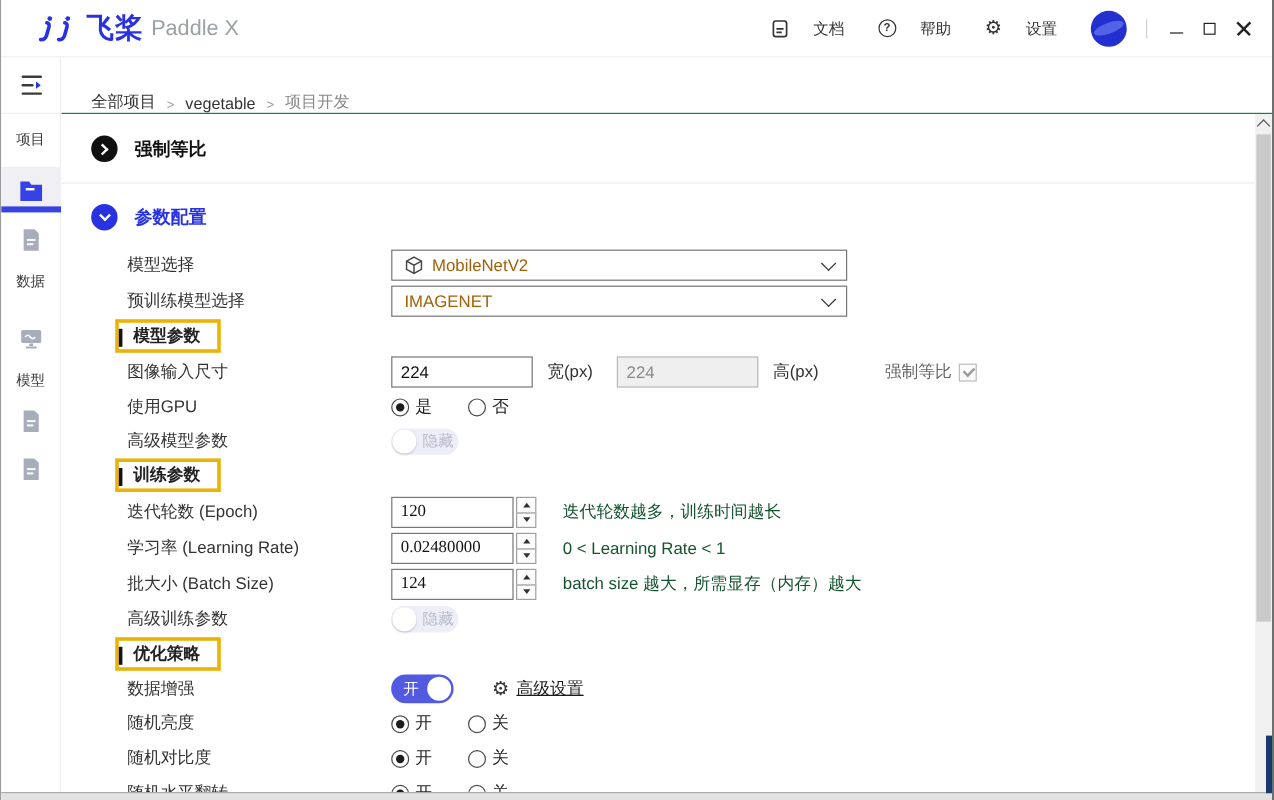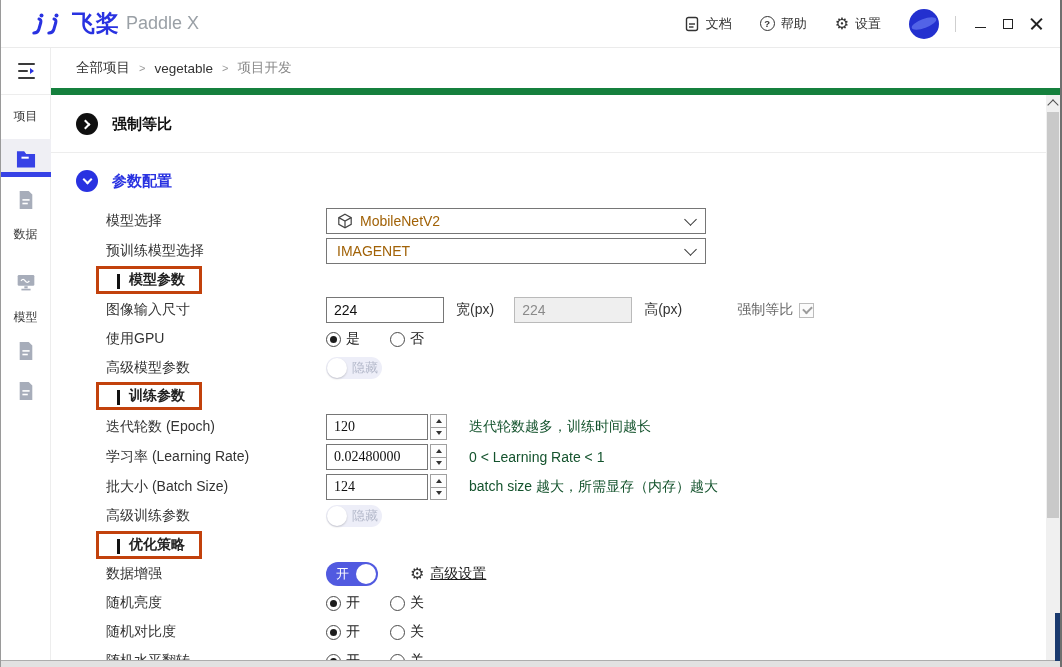--- a/index.html
+++ b/index.html
@@ -5,37 +5,37 @@
   html,body{margin:0;padding:0;background:#fff;}
   body{width:1062px;height:667px;overflow:hidden;font-family:"Liberation Sans","DejaVu Sans",sans-serif;-webkit-font-smoothing:antialiased;}
   .window{position:relative;width:1062px;height:667px;background:#fff;box-sizing:border-box;border-left:1px solid #9a9a9a;border-right:2px solid #6f6f6f;overflow:hidden;}
 
   
   .titlebar{position:absolute;top:0;left:0;right:0;height:48px;display:flex;align-items:center;border-bottom:1px solid #ebebeb;padding:0 10px 0 26px;box-sizing:border-box;background:#fff;}
   .logo{display:flex;align-items:center;}
   .logo-cn{color:#2932e1;font-weight:bold;font-size:23px;margin-left:5px;letter-spacing:1px;}
   .logo-en{color:#9aa0a6;font-size:18px;margin-left:6px;}
   .tb-right{margin-left:auto;display:flex;align-items:center;}
-  .tb-item{display:flex;align-items:center;gap:6px;font-size:13px;color:#333;margin-right:28px;cursor:pointer;}
+  .tb-item{display:flex;align-items:center;gap:20px;font-size:13px;color:#333;margin-right:28px;cursor:pointer;}
   .help-icon{width:15px;height:15px;border:1.3px solid #333;border-radius:50%;display:flex;align-items:center;justify-content:center;box-sizing:border-box;}
   .help-icon::after{content:"?";font-size:9.5px;font-weight:bold;color:#333;}
   .gear-glyph::after{content:"⚙";font-size:16px;color:#333;line-height:1;}
   .avatar{width:30px;height:30px;border-radius:50%;background:#2330cf;position:relative;overflow:hidden;margin-right:16px;cursor:pointer;}
   .avatar::after{content:"";position:absolute;left:2px;top:10px;width:26px;height:9px;background:rgba(130,150,255,.5);border-radius:50%;transform:rotate(-20deg);}
   .win-divider{width:1px;height:16px;background:#cfcfcf;margin-right:10px;}
   .win-btn{width:28px;height:28px;display:flex;align-items:center;justify-content:center;cursor:pointer;}
   .min-glyph{width:11px;height:1.5px;background:#222;margin-top:8px;}
   .max-glyph{width:10px;height:10px;border:1.3px solid #222;box-sizing:border-box;}
   .close-glyph{position:relative;width:13px;height:13px;}
   .close-glyph::before,.close-glyph::after{content:"";position:absolute;left:-1px;top:5.5px;width:15px;height:1.5px;background:#222;}
   .close-glyph::before{transform:rotate(45deg);}
   .close-glyph::after{transform:rotate(-45deg);}
 
   
-  .crumbbar{position:absolute;top:48px;left:50px;right:0;height:47px;border-bottom:7px solid #15803d;display:flex;align-items:center;padding-left:25px;font-size:13.5px;background:#fff;box-sizing:border-box;}
+  .crumbbar{position:absolute;top:48px;left:50px;right:0;height:47px;border-bottom:1px solid #15803d;display:flex;align-items:flex-end;padding-left:25px;font-size:13.5px;background:#fff;box-sizing:border-box;}
   .crumb{color:#333;cursor:pointer;}
   .crumb.current{color:#8a8a8a;cursor:default;}
   .crumb-sep{color:#9a9a9a;margin:0 9px;font-size:11px;}
 
   
   .sidebar{position:absolute;top:48px;left:0;bottom:0;width:50px;background:#fff;border-right:1px solid #ededed;box-sizing:border-box;}
   .hamburger{position:absolute;top:0;left:0;width:50px;height:47px;border-bottom:1px solid #ededed;display:flex;align-items:center;justify-content:center;box-sizing:border-box;cursor:pointer;}
   .hamb{display:flex;flex-direction:column;gap:3px;width:17px;}
   .hamb .l{height:2px;background:#3a3a3a;border-radius:1px;}
   .hamb .mid{display:flex;align-items:center;gap:2px;}
@@ -56,21 +56,21 @@
   .chev.right{transform:rotate(-45deg);margin-left:-3px;}
   .chev.down{transform:rotate(45deg);margin-top:-4px;}
   .sec-title{font-size:15px;font-weight:bold;color:#111;}
   .sec-title.blue{color:#2932e1;}
   .hdivider{position:absolute;left:0;width:995px;height:1px;background:#ededed;}
 
   .frow{position:absolute;left:55px;height:30px;display:flex;align-items:center;font-size:14px;color:#333;}
   .flabel{width:220px;flex:0 0 auto;color:#333;}
 
   .shrow{position:absolute;left:45px;height:29px;display:flex;align-items:center;}
-  .red-box{display:flex;align-items:flex-end;gap:9px;border:3px solid #c2410c;padding:2px 14px 2px 18px;}
+  .red-box{display:flex;align-items:flex-end;gap:9px;border:3px solid #eab308;padding:2px 14px 2px 0;}
   .vbar{width:3px;height:15px;background:#111;}
   .sh-title{font-weight:bold;font-size:14px;color:#222;}
 
   .dropdown{width:380px;height:26px;border:1px solid #767676;display:flex;align-items:center;padding:0 10px;box-sizing:border-box;gap:7px;background:#fff;cursor:pointer;}
   .dd-text{font-size:14px;color:#a16207;}
   .dd-chevron{margin-left:auto;width:8px;height:8px;border-right:1.5px solid #333;border-bottom:1.5px solid #333;transform:rotate(45deg);margin-top:-4px;}
 
   .tinput{width:118px;height:26px;border:1px solid #767676;box-sizing:border-box;padding:0 7px;font-size:14px;color:#111;font-family:inherit;background:#fff;}
   .tinput.disabled{background:#efefef;border-color:#bababa;color:#8a8a8a;}
   .unit{margin-left:12px;color:#333;}

